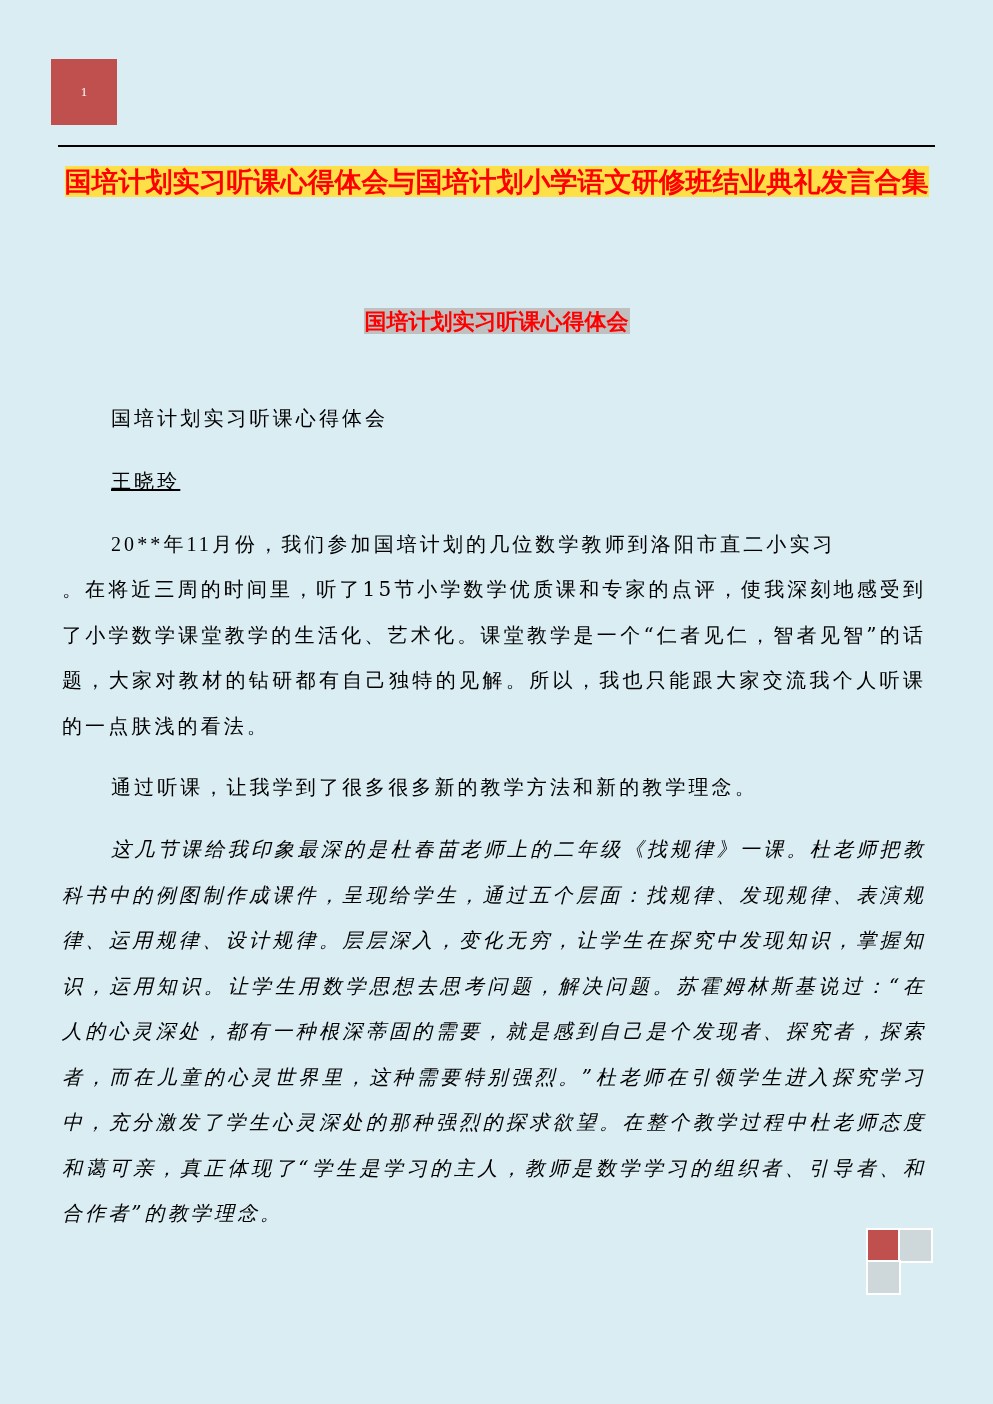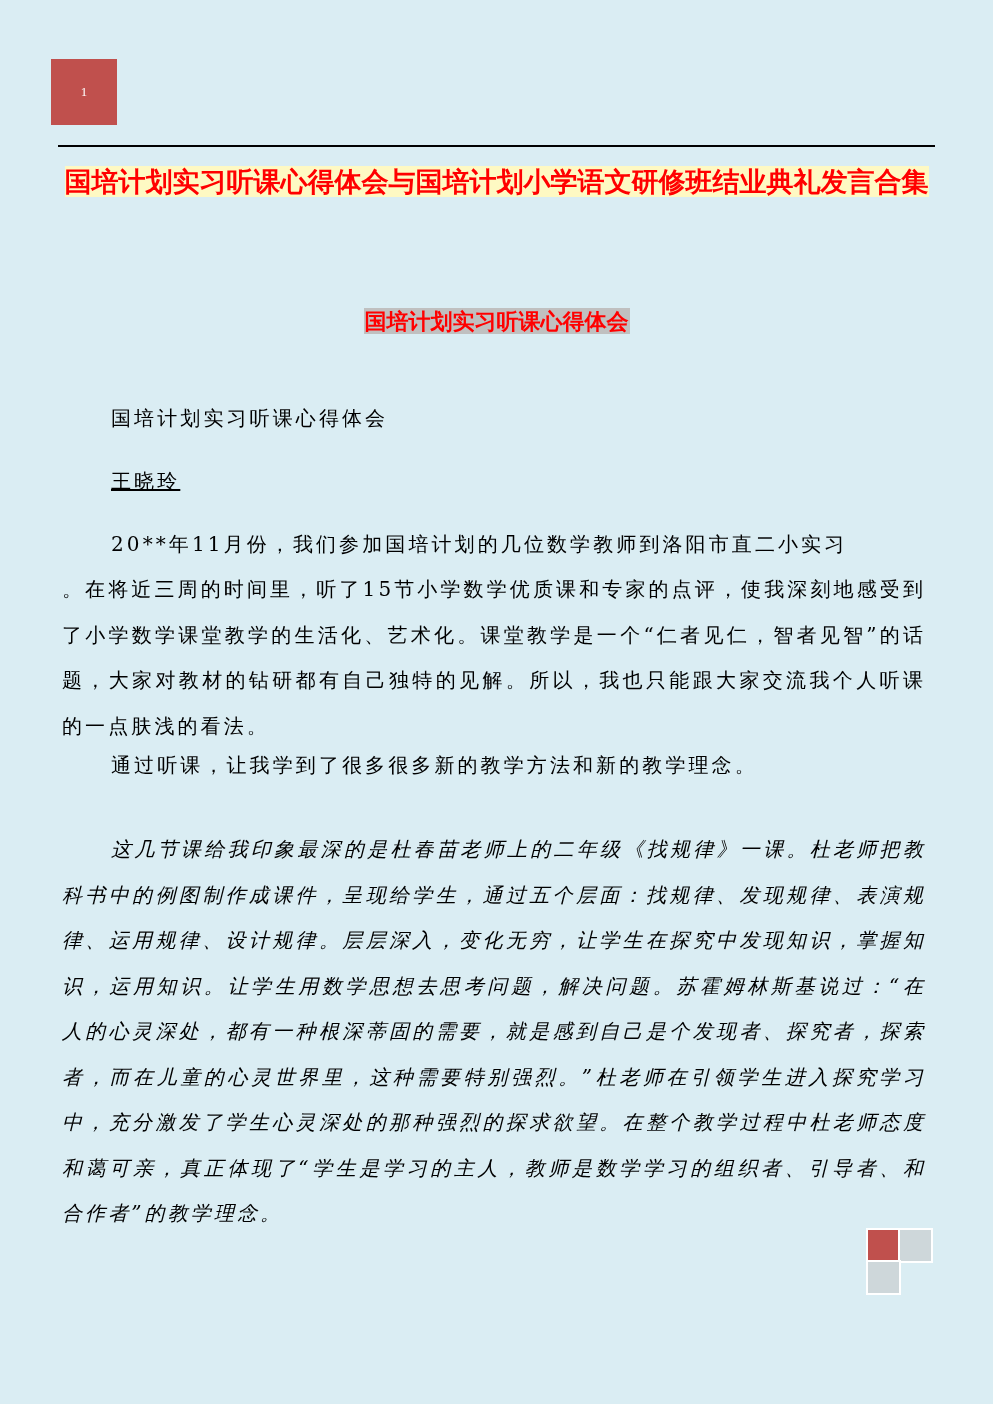--- a/index.html
+++ b/index.html
@@ -42,21 +42,21 @@
       left: 60px;
       top: 163px;
       width: 873px;
       text-align: center;
       font-size: 27px;
       line-height: 37px;
       font-weight: bold;
       color: #ff0000;
     }
     .doc-title span {
-      background: #fef9c3;
+      background: #fde047;
     }
     .section-heading {
       position: absolute;
       left: 0;
       top: 306px;
       width: 993px;
       text-align: center;
       font-size: 22px;
       line-height: 30px;
       font-weight: bold;
@@ -106,22 +106,22 @@
 <div class="doc-title">
   <span>国培计划实习听课心得体会与国培计划小学语文研修班结业典礼发言合集</span>
 </div>
 
 <div class="section-heading">
   <span>国培计划实习听课心得体会</span>
 </div>
 
 <p class="para" style="top:396px;">国培计划实习听课心得体会</p>
 <p class="para" style="top:459px;text-decoration:underline;">王晓玲</p>
-<p class="para" style="top:522px;">20**年11月份，我们参加国培计划的几位数学教师到洛阳市直二小实习</p>
+<p class="para" style="top:522px;font-family:Liberation Serif, serif;">20**年11月份，我们参加国培计划的几位数学教师到洛阳市直二小实习</p>
 <p class="para" style="top:567px; text-indent:0;">。在将近三周的时间里，听了15节小学数学优质课和专家的点评，使我深刻地感受到了小学数学课堂教学的生活化、艺术化。课堂教学是一个“仁者见仁，智者见智”的话题，大家对教材的钻研都有自己独特的见解。所以，我也只能跟大家交流我个人听课的一点肤浅的看法。</p>
-<p class="para" style="top:743px;font-family:Liberation Serif, serif;">通过听课，让我学到了很多很多新的教学方法和新的教学理念。</p>
+<p class="para" style="top:765px;font-family:Liberation Serif, serif;">通过听课，让我学到了很多很多新的教学方法和新的教学理念。</p>
 <p class="para" style="top:827px;font-style:italic;">这几节课给我印象最深的是杜春苗老师上的二年级《找规律》一课。杜老师把教科书中的例图制作成课件，呈现给学生，通过五个层面：找规律、发现规律、表演规律、运用规律、设计规律。层层深入，变化无穷，让学生在探究中发现知识，掌握知识，运用知识。让学生用数学思想去思考问题，解决问题。苏霍姆林斯基说过：“在人的心灵深处，都有一种根深蒂固的需要，就是感到自己是个发现者、探究者，探索者，而在儿童的心灵世界里，这种需要特别强烈。”杜老师在引领学生进入探究学习中，充分激发了学生心灵深处的那种强烈的探求欲望。在整个教学过程中杜老师态度和蔼可亲，真正体现了“学生是学习的主人，教师是数学学习的组织者、引导者、和合作者”的教学理念。</p>
 
 <div class="deco">
   <div class="sq red"></div>
   <div class="sq g1"></div>
   <div class="sq g2"></div>
 </div>
 
 </body></html>

